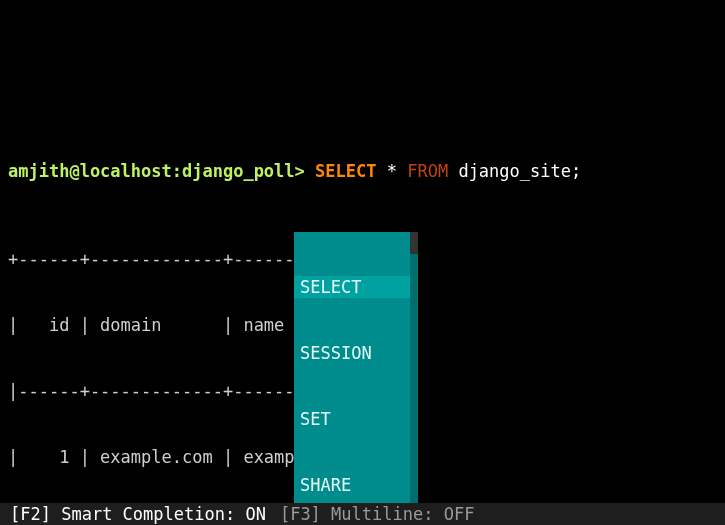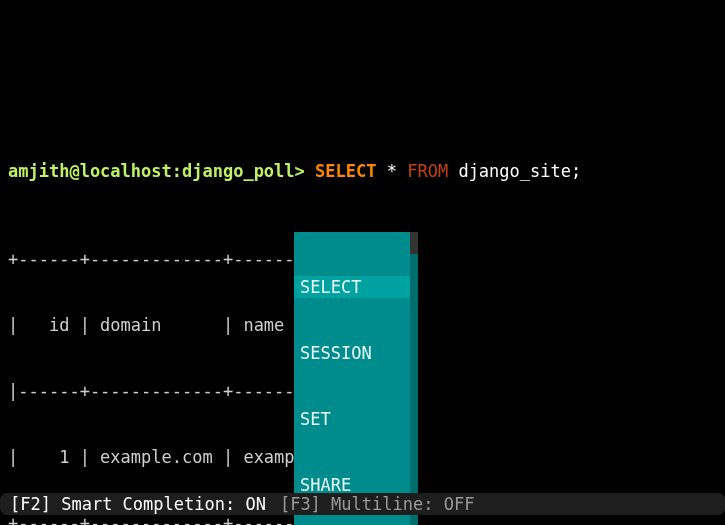--- a/index.html
+++ b/index.html
@@ -47,29 +47,28 @@
     background: #006e6e;
   }
   .popup-thumb {
     position: absolute;
     top: 0; right: 0;
     width: 8px; height: 22px;
     background: #333333;
   }
   .statusbar {
     position: absolute;
-    left: 0; right: 0; bottom: 10px;
+    left: 0; right: 0; bottom: 0;
     height: 22px;
     background: #1e1e1e;
     color: #ffffff;
     padding: 0 10px;
     display: flex;
     gap: 14px;
     align-items: center;
-    border-radius: 7px;
   }
   .status-seg { white-space: pre; }
   .status-key { color: #ffffff; }
   .status-label { color: #ffffff; }
   .status-on  { color: #ffffff; }
   .status-dim { color: #9a9a9a; text-align: center; }
 </style>
 </head>
 <body>
 

